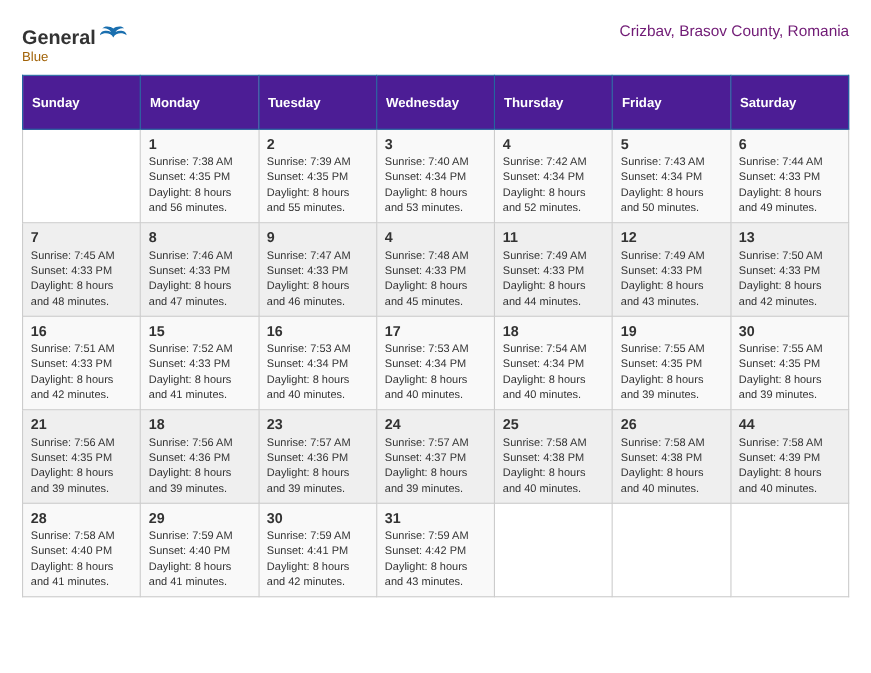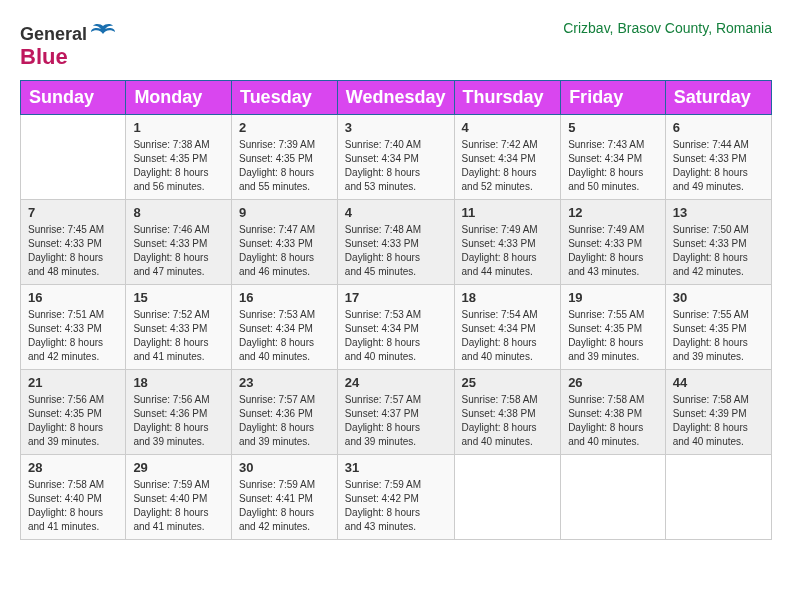--- a/index.html
+++ b/index.html
@@ -23,33 +23,33 @@
     .title-section {
       text-align: right;
     }
     .month-title {
       font-size: 32px;
       font-weight: bold;
       color: #333;
     }
     .location-subtitle {
       font-size: 14px;
-      color: #15803d;
+      color: #701a75;
     }
     .calendar-table {
       width: 100%;
       border-collapse: collapse;
       border: 1px solid #ccc;
     }
     .calendar-table thead tr th {
-      background-color: #d946ef;
+      background-color: #4c1d95;
       color: #fff;
       text-align: left;
-      padding: 6px 8px;
-      font-size: 18px;
+      padding: 17px 8px;
+      font-size: 12px;
       font-weight: bold;
       border: 1px solid #2266a0;
     }
     .calendar-table tbody tr td {
       border: 1px solid #ccc;
       vertical-align: top;
       padding: 5px 7px;
       width: calc(100% / 7);
       min-height: 80px;
       background: #fff;
@@ -81,21 +81,21 @@
 
 <div class="header-section">
   <div class="logo">
     <div style="display:flex;flex-direction:column;align-items:flex-start;">
       <div style="display:flex;align-items:center;">
         <span style="font-size:18px;font-weight:bold;color:#333;">General</span>
         <svg width="28" height="28" viewBox="0 0 28 28" style="margin-left:2px;">
           <path d="M14 6 C16 4, 22 3, 24 6 C22 5, 18 6, 16 9 C20 7, 26 8, 26 12 C22 9, 16 10, 14 14 C12 10, 6 9, 2 12 C2 8, 8 7, 12 9 C10 6, 6 5, 4 6 C6 3, 12 4, 14 6Z" fill="#1a6faf"></path>
         </svg>
       </div>
-      <span style="font-size:22px;font-weight:bold;color:#be185d;margin-top:-4px;">Blue</span>
+      <span style="font-size:12px;font-weight:normal;color:#a16207;margin-top:-4px;">Blue</span>
     </div>
   </div>
   <div class="title-section">
     <div class="location-subtitle">Crizbav, Brasov County, Romania</div>
   </div>
 </div>
 
 <table class="calendar-table">
   <thead>
     <tr>

